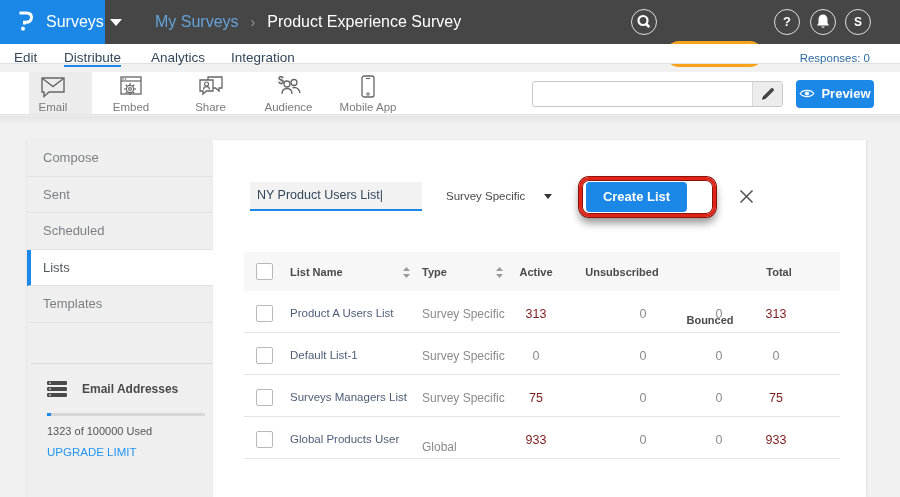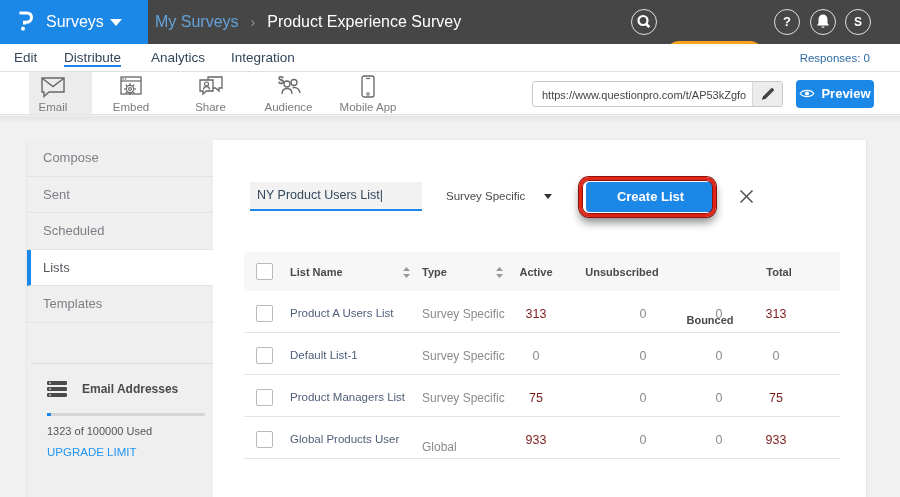--- a/index.html
+++ b/index.html
@@ -2,31 +2,31 @@
 <html><head>
 <meta charset="utf-8">
 <style>
   * { margin:0; padding:0; box-sizing:border-box; }
   html,body { width:900px; height:497px; overflow:hidden; font-family:"Liberation Sans",sans-serif; }
   body { position:relative; background:#f1f1f2; }
   .abs { position:absolute; }
 
   
   #topbar { position:absolute; left:0; top:0; width:900px; height:44px; background:#464646; }
-  #logobox { position:absolute; left:0; top:0; width:148px; height:44px; background:#1b87e6; }
+  #logobox { position:absolute; left:0; top:0; width:105px; height:44px; background:#1b87e6; }
   #surveys { position:absolute; left:46px; top:13px; color:#fff; font-size:16px; line-height:18px; }
   #logocaret { position:absolute; left:110px; top:19px; width:0; height:0; border-left:6px solid transparent; border-right:6px solid transparent; border-top:7px solid #fff; }
   #crumb { position:absolute; left:155px; top:13px; font-size:16px; line-height:18px; color:#fff; }
   #crumb .b1 { color:#64a2d9; }
   #crumb .sep { color:#9a9a9a; margin:0 12px; font-size:14px; }
   .circ { position:absolute; top:9px; width:26px; height:26px; border:1px solid #e0e0e0; border-radius:50%; color:#fff; text-align:center; }
   #upgrade { position:absolute; left:666px; top:9px; width:97px; height:26px; background:#f8a31c; border-radius:13px; color:#fff; font-size:11px; font-weight:bold; text-align:center; line-height:26px;margin-top:32px; }
 
   
-  #tabbar { position:absolute; left:0; top:44px; width:900px; height:28px; background:#fff; border-bottom:1px solid #e0e0e0; }
+  #tabbar { position:absolute; left:0; top:44px; width:900px; height:20px; background:#fff; border-bottom:1px solid #e0e0e0; }
   .tab { position:absolute; top:7px; font-size:13.5px; line-height:13px; color:#33475b; font-weight:500; }
   #resp { position:absolute; right:30px; top:8px; font-size:11.5px; color:#2d6ba3; font-weight:500; }
 
   
   #toolbar { position:absolute; left:0; top:72px; width:900px; height:43px; background:#fff; border-bottom:1px solid #e2e2e2; }
   .titem { position:absolute; top:0; height:42px; text-align:center; }
   .titem .lbl { position:absolute; left:50%; transform:translateX(-50%); top:29px; font-size:11.5px; color:#7b7b7b; white-space:nowrap; }
   #t-email-box { position:absolute; left:29px; top:0; width:63px; height:42px; background:#ececec; }
   #urlinput { position:absolute; left:532px; top:9px; width:251px; height:26px; background:#fff; border:1px solid #c9c9c9; border-radius:3px; }
   #urlinput .txt { position:absolute; left:9px; top:7px; font-size:11px; color:#444; white-space:nowrap; }
@@ -37,21 +37,21 @@
   .sitem { position:absolute; left:0; width:186px; height:36.5px; border-bottom:1px solid #e3e3e3; font-size:13px; color:#7b7f85; line-height:36px; padding-left:16px; }
   #s-lists { background:#fff; border-left:4px solid #1b87e6; padding-left:12px; color:#55595e; }
   #emailadr { position:absolute; left:4px; top:223px; width:186px; border-top:1px solid #dddddd; }
 
   #card { position:absolute; left:213px; top:140px; width:653px; height:357px; background:#fff; box-shadow:1px 0 2px rgba(0,0,0,0.07); }
 
   
   #nameinput { position:absolute; left:37px; top:42px; width:172px; height:29px; background:#f2f2f2; border-bottom:2px solid #1b87e6; font-size:12.5px; color:#33475b; line-height:27px; padding-left:7px; }
   #dropdown { position:absolute; left:233px; top:42px; height:29px; font-size:11.5px; color:#4a4a4a; line-height:29px; }
   #ddcaret { position:absolute; left:331px; top:54px; width:0; height:0; border-left:4.5px solid transparent; border-right:4.5px solid transparent; border-top:5.5px solid #333; }
-  #createbtn { position:absolute; left:373px; top:42px; width:129px; height:30px; background:#1b87e6; border-radius:4px; color:#fff; font-size:13px; font-weight:bold; text-align:center; line-height:30px; }
+  #createbtn { position:absolute; left:373px; top:42px; width:101px; height:30px; background:#1b87e6; border-radius:4px; color:#fff; font-size:13px; font-weight:bold; text-align:center; line-height:30px; }
   #annot { position:absolute; left:366px; top:37px; width:137px; height:40px; border:3px solid #e02417; border-radius:10px; box-shadow:0 0 0 1px #8c130b, inset 0 0 0 1px #8c130b, 0 6px 9px rgba(0,0,0,0.42); }
 
   
   #table { position:absolute; left:31px; top:112px; width:596px; }
   #thead { position:relative; width:596px; height:39px; background:#f7f7f7; font-weight:bold; font-size:11px; color:#4a4a4a; }
   .trow { position:relative; width:596px; height:42px; border-bottom:1px solid #e4e4e4; font-size:12.5px; }
   .cb { position:absolute; left:12px; width:17px; height:17px; background:#fff; border:1px solid #b9b9b9; border-radius:2px; }
   .cell { position:absolute; white-space:nowrap; }
   .lname { left:46px; color:#4f5e78; font-size:11.5px; }
   .ltype { left:178px; color:#8b8b8b; font-size:12px; }
@@ -148,21 +148,20 @@
   </div>
   <div class="titem" style="left:338px; width:60px;">
     <svg class="abs" style="left:23px; top:3px" width="14" height="23" viewBox="0 0 14 23">
       <rect x="1" y="1" width="12" height="21" rx="2" fill="none" stroke="#666" stroke-width="1.3"></rect>
       <line x1="5" y1="3.5" x2="9" y2="3.5" stroke="#666" stroke-width="1.2"></line>
       <circle cx="7" cy="19" r="1.3" fill="none" stroke="#666" stroke-width="1"></circle>
     </svg>
     <div class="lbl">Mobile App</div>
   </div>
   <div id="urlinput">
-    <div class="txt">https://www.questionpro.com/t/AP53kZgfo</div>
     <div style="position:absolute; right:0; top:0; width:30px; height:24px; background:#ececec; border-left:1px solid #d9d9d9; border-radius:0 2px 2px 0;"></div>
     <svg class="abs" style="left:228px; top:5px" width="14" height="14" viewBox="0 0 14 14">
       <path d="M1.2 12.8 L2.2 9.3 L10.2 1.3 A1.1 1.1 0 0 1 11.8 1.3 L12.7 2.2 A1.1 1.1 0 0 1 12.7 3.8 L4.7 11.8 Z" fill="#454545"></path>
       <path d="M1.2 12.8 L2.2 9.3 L3.6 10.7 Z" fill="#222"></path>
     </svg>
   </div>
   <div id="preview">
     <svg style="vertical-align:-1px; margin-right:6px;" width="16" height="11" viewBox="0 0 16 11">
       <path d="M1.2 5.5 C4 1.4 12 1.4 14.8 5.5 C12 9.6 4 9.6 1.2 5.5 Z" fill="none" stroke="#fff" stroke-width="1.3"></path>
       <circle cx="8" cy="5.5" r="2.1" fill="#fff"></circle>
@@ -235,21 +234,21 @@
       <div class="cb" style="top:14px;"></div>
       <div class="cell lname" style="top:16px;">Default List-1</div>
       <div class="cell ltype" style="top:16px;">Survey Specific</div>
       <div class="cell num gray" style="left:262px; top:16px;">0</div>
       <div class="cell num gray" style="left:369px; top:16px;">0</div>
       <div class="cell num gray" style="left:445px; top:16px;">0</div>
       <div class="cell num gray" style="left:502px; top:16px;">0</div>
     </div>
     <div class="trow">
       <div class="cb" style="top:14px;"></div>
-      <div class="cell lname" style="top:16px;">Product Managers List</div>
+      <div class="cell lname" style="top:16px;">Surveys Managers List</div>
       <div class="cell ltype" style="top:16px;">Survey Specific</div>
       <div class="cell num blue" style="left:262px; top:16px;">75</div>
       <div class="cell num gray" style="left:369px; top:16px;">0</div>
       <div class="cell num gray" style="left:445px; top:16px;">0</div>
       <div class="cell num blue" style="left:502px; top:16px;">75</div>
     </div>
     <div class="trow">
       <div class="cb" style="top:14px;"></div>
       <div class="cell lname" style="top:16px;">Global Products User</div>
       <div class="cell ltype" style="top:16px;margin-top:7px;">Global</div>

